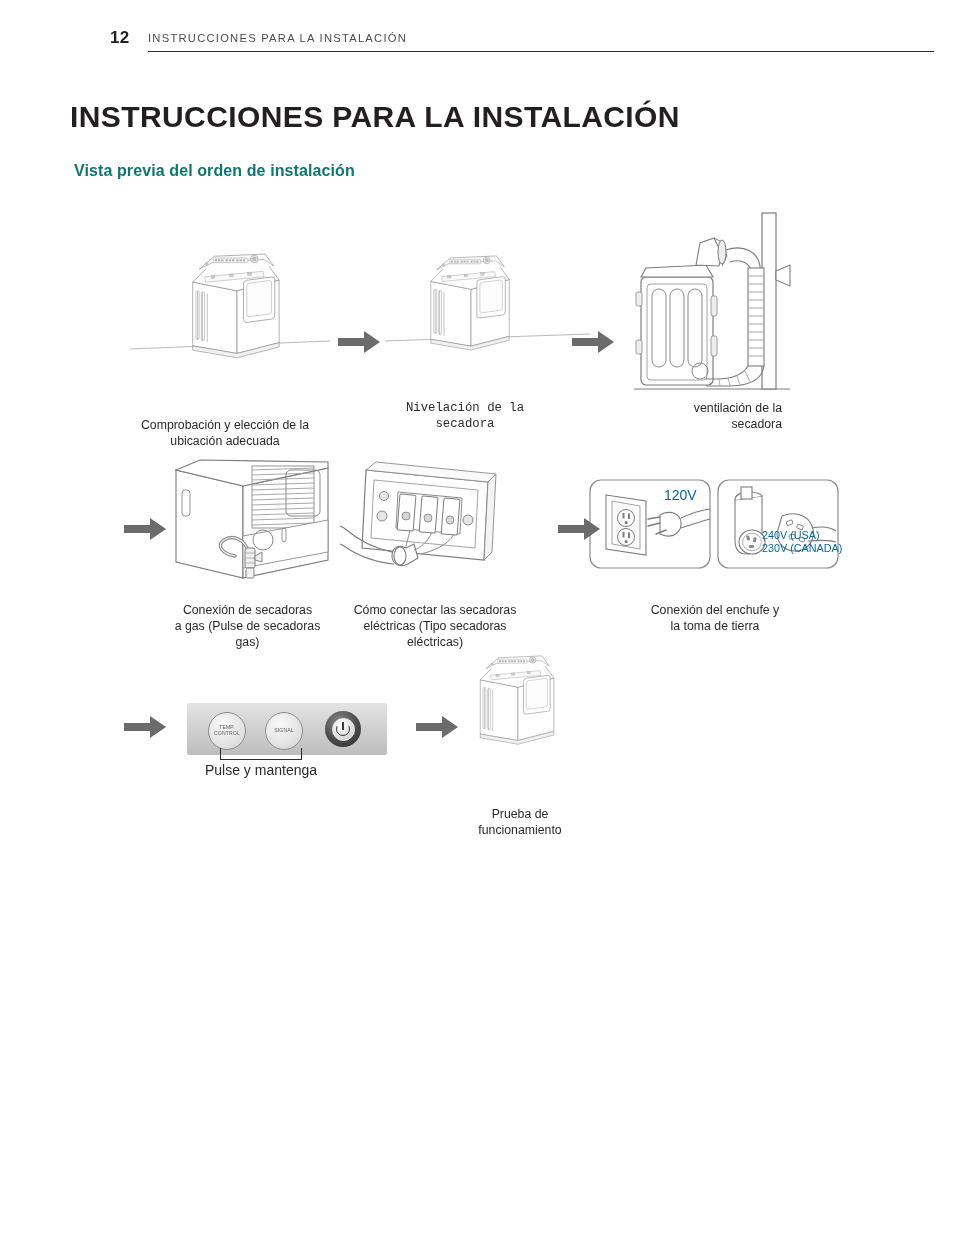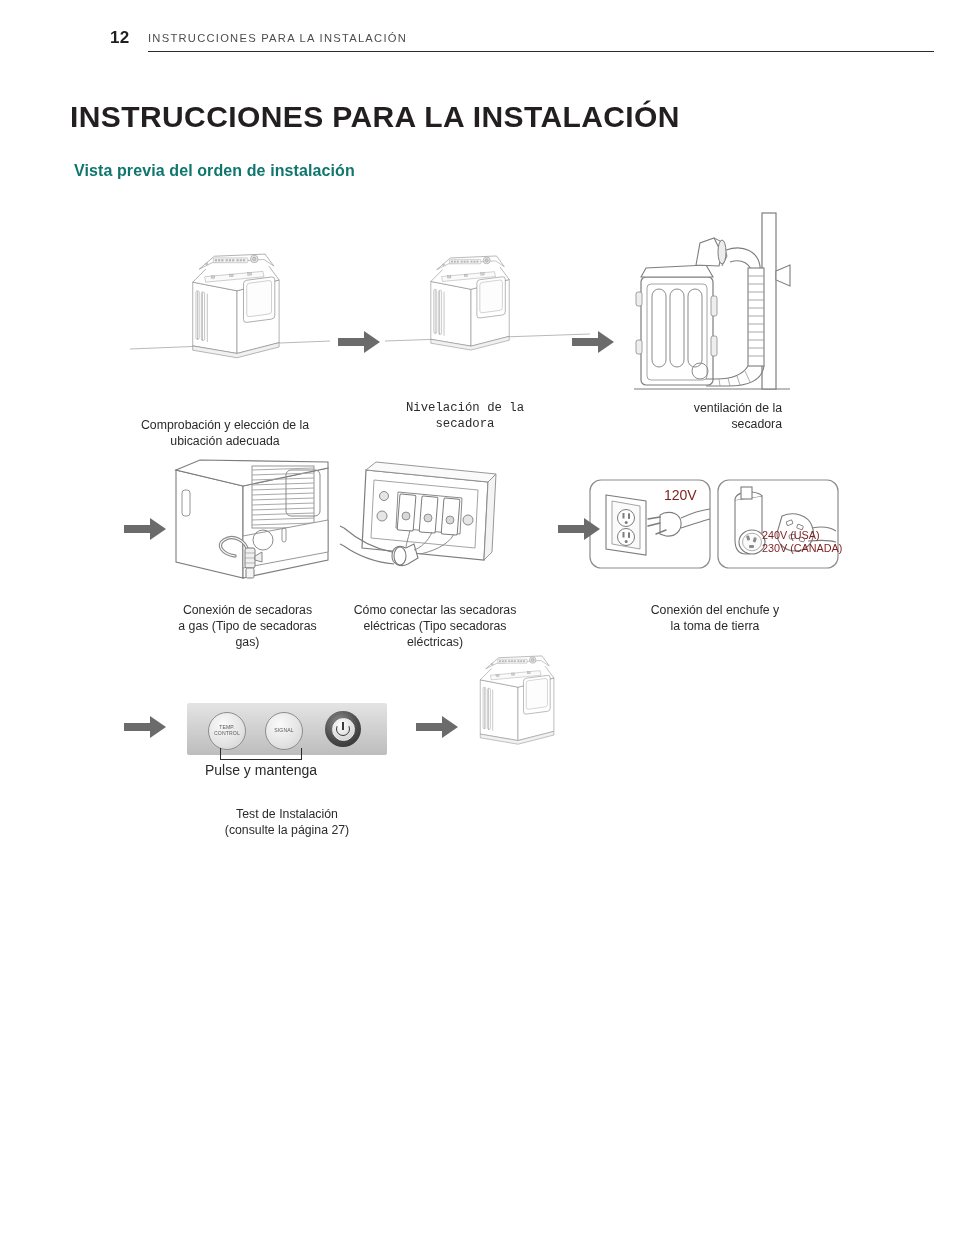--- a/index.html
+++ b/index.html
@@ -85,21 +85,21 @@
     font-size: 12.3px;
     line-height: 16.2px;
     color: #2b2b2b;
     white-space: pre-line;
   }
 
   
   .volt-label {
     position: absolute;
     font-size: 13px;
-    color: #7f1d1d;
+    color: #0369a1;
     white-space: pre-line;
     line-height: 14px;
   }
   .volt-label.small { font-size: 10.8px; line-height: 12.6px; }
 
   
   .panel-strip {
     position: absolute;
     left: 187px;
     top: 703px;
@@ -483,24 +483,24 @@
   <div class="press-hold">Pulse y mantenga</div>
 
   <div class="caption" style="left:120px; top:400px; width:210px;margin-top:17px;">Comprobación y elección de la
 ubicación adecuada</div>
   <div class="caption" style="left:380px; top:400px; width:170px;font-family:Liberation Mono, monospace;">Nivelación de la
 secadora</div>
   <div class="caption" style="left:612px; top:400px; width:170px;text-align:right;">ventilación de la
 secadora</div>
 
   <div class="caption" style="left:160px; top:602px; width:175px;">Conexión de secadoras
-a gas (Tipo de secadoras
+a gas (Pulse de secadoras
 gas)</div>
   <div class="caption" style="left:625px; top:602px; width:180px;">Conexión del enchufe y
 la toma de tierra</div>
   <div class="caption" style="left:335px; top:602px; width:200px;">Cómo conectar las secadoras
 eléctricas (Tipo secadoras
 eléctricas)</div>
 
-  <div class="caption" style="left:187px; top:806px; width:200px;">Test de Instalación
-(consulte la página 27)</div>
+  <div class="caption" style="left:440px; top:806px; width:160px;">Prueba de
+funcionamiento</div>
 
 </div>
 
 </body></html>

